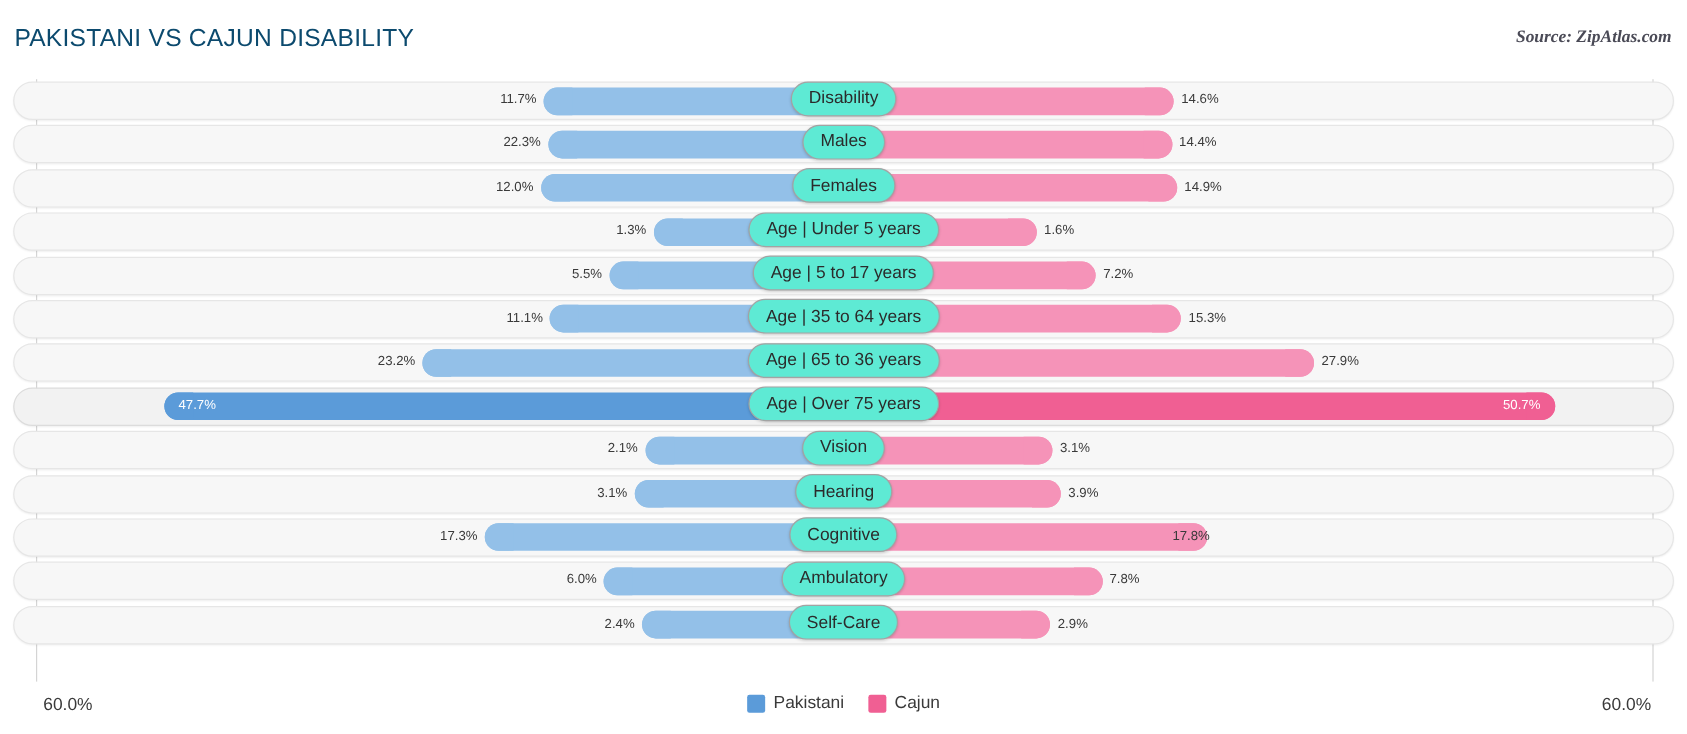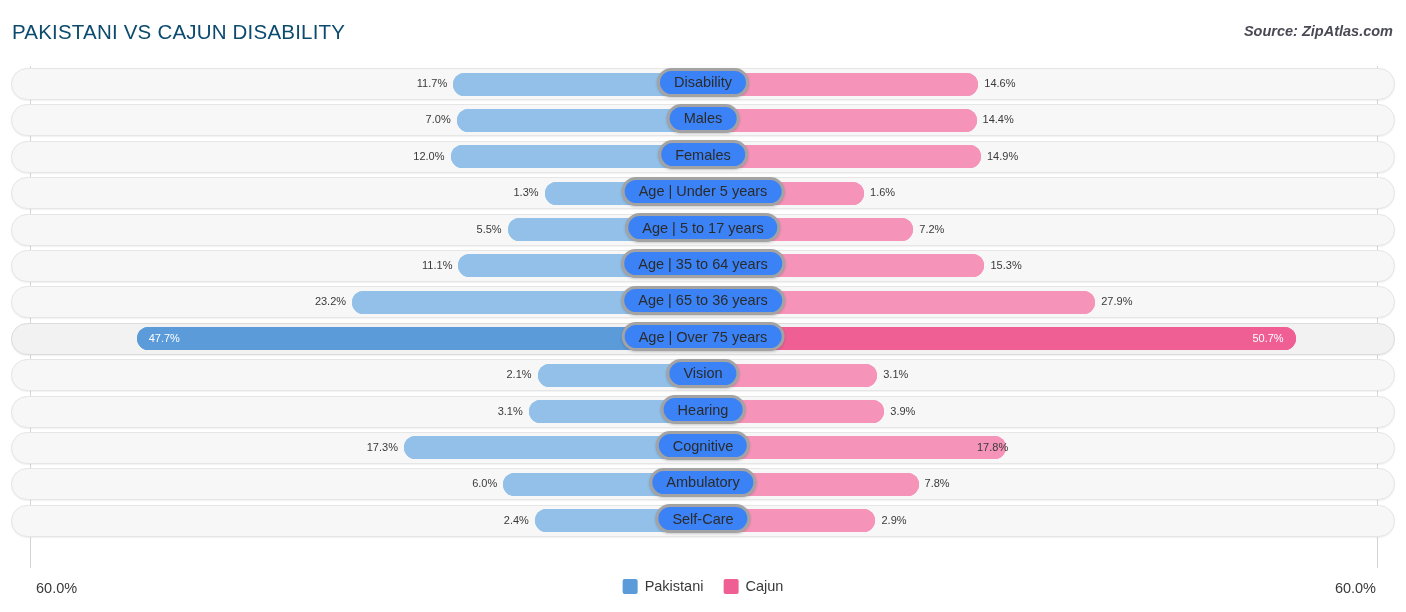--- a/index.html
+++ b/index.html
@@ -36,20 +36,21 @@
   }
   .source-note {
     position: absolute;
     right: 13px;
     top: 23px;
     font-size: 14.5px;
     font-style: italic;
     font-weight: 700;
     color: #4a4a56;
     white-space: nowrap;
+    font-family: Liberation Serif, serif;
   }
 
   
   .plot {
     position: absolute;
     left: 0;
     top: 66px;
     width: 1406px;
     height: 502px;
   }
@@ -135,22 +136,22 @@
   .row.hl .val { color: #ffffff; font-weight: 400; }
 
   .pill {
     position: absolute;
     left: 50%;
     top: 1.5px;
     transform: translateX(-50%);
     height: 29px;
     padding: 0 14px;
     border-radius: 15px;
-    background: #3b82f6;
-    border: 3px solid #a3a3a3;
+    background: #5eead4;
+    border: 1px solid #a3a3a3;
     box-shadow: 0 1px 2.5px rgba(0,0,0,0.18);
     display: flex;
     align-items: center;
     justify-content: center;
     font-size: 14.5px;
     color: #2b2b2b;
     white-space: nowrap;
     z-index: 5;
   }
 
@@ -216,21 +217,21 @@
           <div class="bar left" style="left: 453.157px; width: 249.843px;"></div>
           <div class="bar right" style="left: 703px; width: 275.334px;"></div>
           <div class="val left" style="right: 958.843px;">11.7%</div>
           <div class="val right" style="left: 984.334px;">14.6%</div>
           <div class="pill">Disability</div>
         </div>
         <div class="row">
           <div class="track"></div>
           <div class="bar left" style="left: 456.673px; width: 246.327px;"></div>
           <div class="bar right" style="left: 703px; width: 273.576px;"></div>
-          <div class="val left" style="right: 955.327px;">7.0%</div>
+          <div class="val left" style="right: 955.327px;">22.3%</div>
           <div class="val right" style="left: 982.576px;">14.4%</div>
           <div class="pill">Males</div>
         </div>
         <div class="row">
           <div class="track"></div>
           <div class="bar left" style="left: 450.52px; width: 252.48px;"></div>
           <div class="bar right" style="left: 703px; width: 277.971px;"></div>
           <div class="val left" style="right: 961.48px;">12.0%</div>
           <div class="val right" style="left: 986.971px;">14.9%</div>
           <div class="pill">Females</div>

